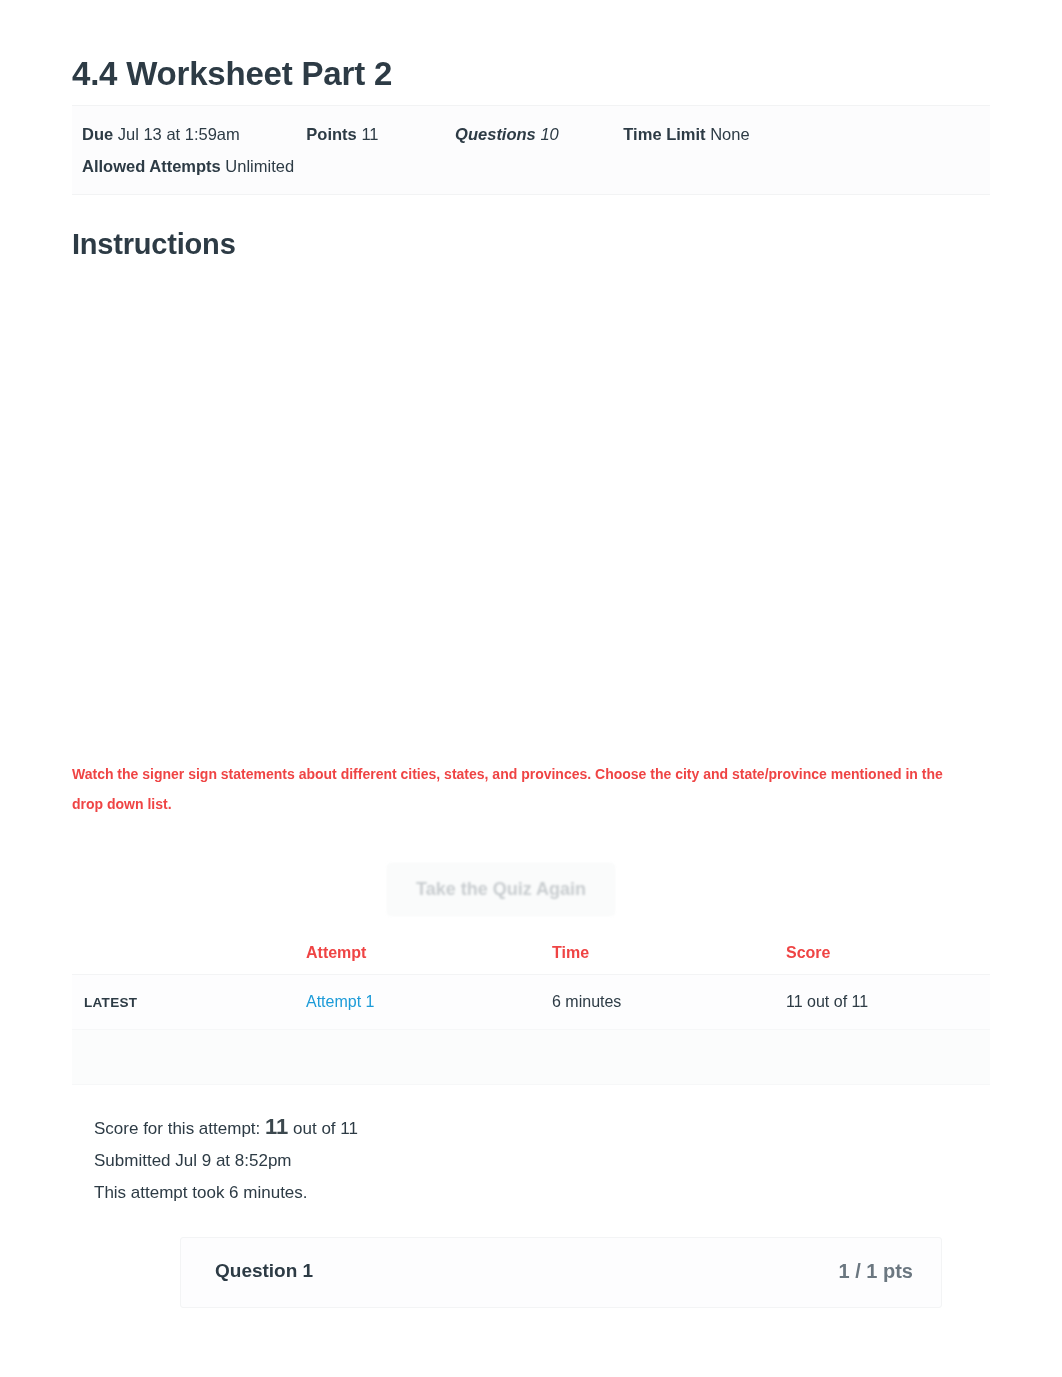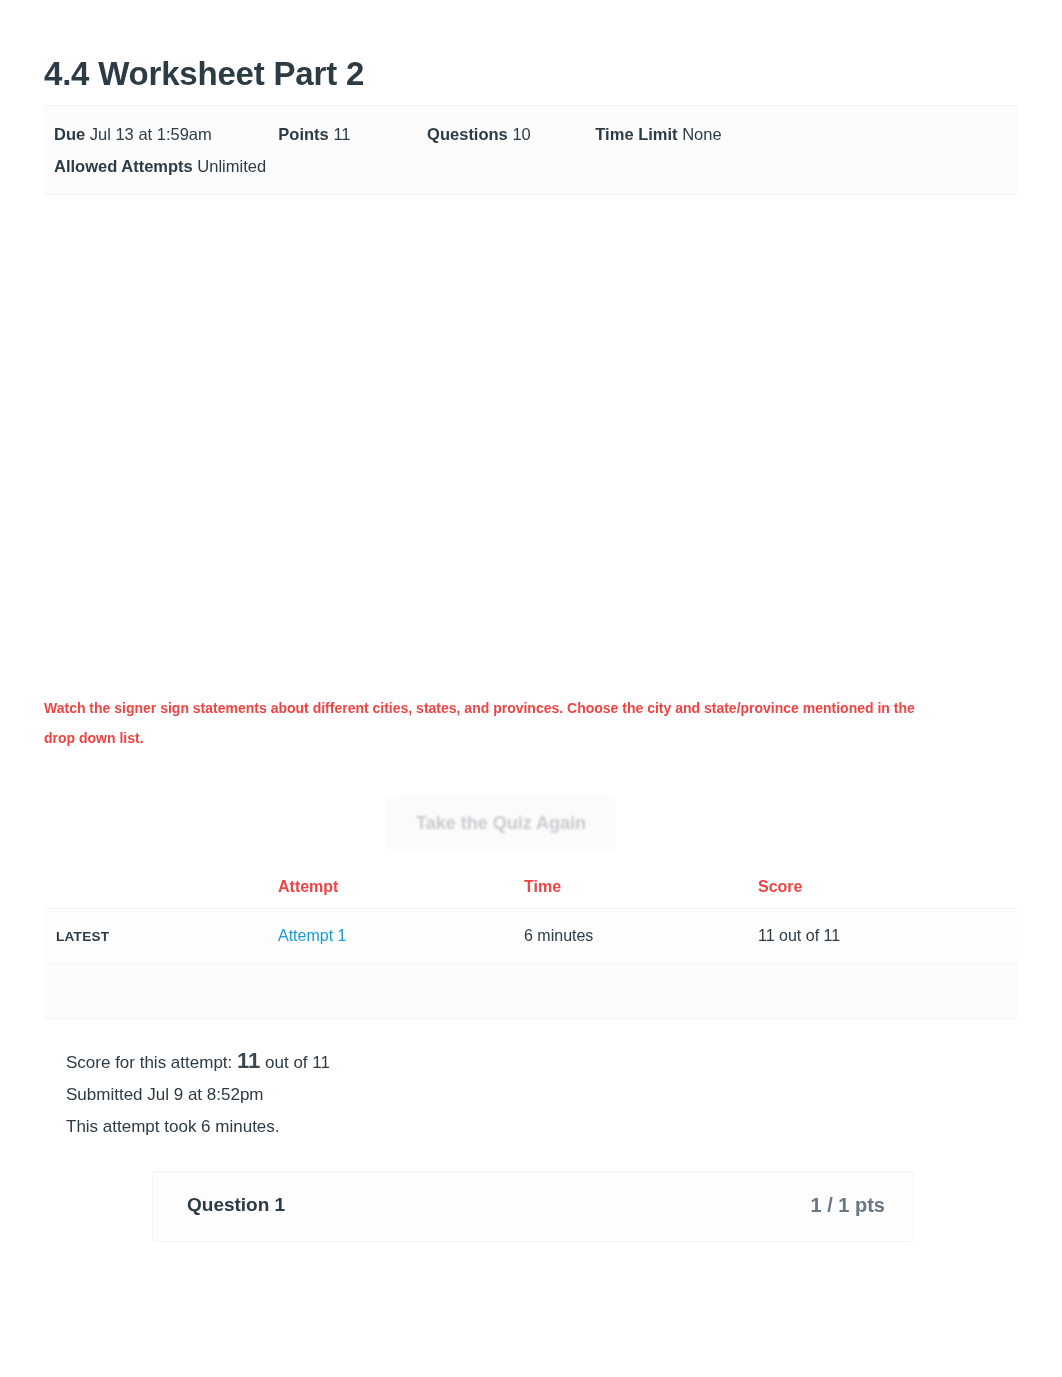--- a/index.html
+++ b/index.html
@@ -15,21 +15,21 @@
     font-family: "Liberation Sans", sans-serif;
     color: #2d3b45;
     -webkit-font-smoothing: antialiased;
   }
 
   .page {
     position: relative;
     width: 1062px;
     height: 1078px;
     box-sizing: border-box;
-    padding: 0 44px;
+    padding: 0 72px;
   }
 
   
   .quiz-title {
     font-size: 33px;
     font-weight: 700;
     line-height: 1.15;
     color: #2d3b45;
     letter-spacing: -0.2px;
     margin: 0;
@@ -48,21 +48,21 @@
     font-size: 16.5px;
     line-height: 32px;
     color: #2d3b45;
     white-space: nowrap;
   }
   .meta-item { display: inline-block; }
   .meta-label { font-weight: 700; }
   .meta-value { font-weight: 400; text-align: right; }
   .gap-due      { padding-right: 62px; }
   .gap-points   { padding-right: 72px; }
-  .gap-questions{ padding-right: 60px; }
+  .gap-questions{ padding-right: 60px; font-style: italic; }
 
   
   .instructions-heading {
     font-size: 29px;
     font-weight: 700;
     letter-spacing: -0.2px;
     color: #2d3b45;
     margin: 33px 0 0 0;
     padding: 0;
   }
@@ -228,20 +228,21 @@
       </span>
     </div>
     <div class="meta-line">
       <span class="meta-item">
         <span class="meta-label">Allowed Attempts</span>
         <span class="meta-value">Unlimited</span>
       </span>
     </div>
   </div>
 
+  <h2 class="instructions-heading">Instructions</h2>
 
   <div class="instructions-body">
     <div class="instructions-media"></div>
     <p class="instructions-text">Watch the signer sign statements about different cities, states, and provinces. Choose the city and state/province mentioned in the drop down list.</p>
   </div>
 
   <div class="retake-wrap">
     <a class="retake-btn">Take the Quiz Again</a>
   </div>
 

